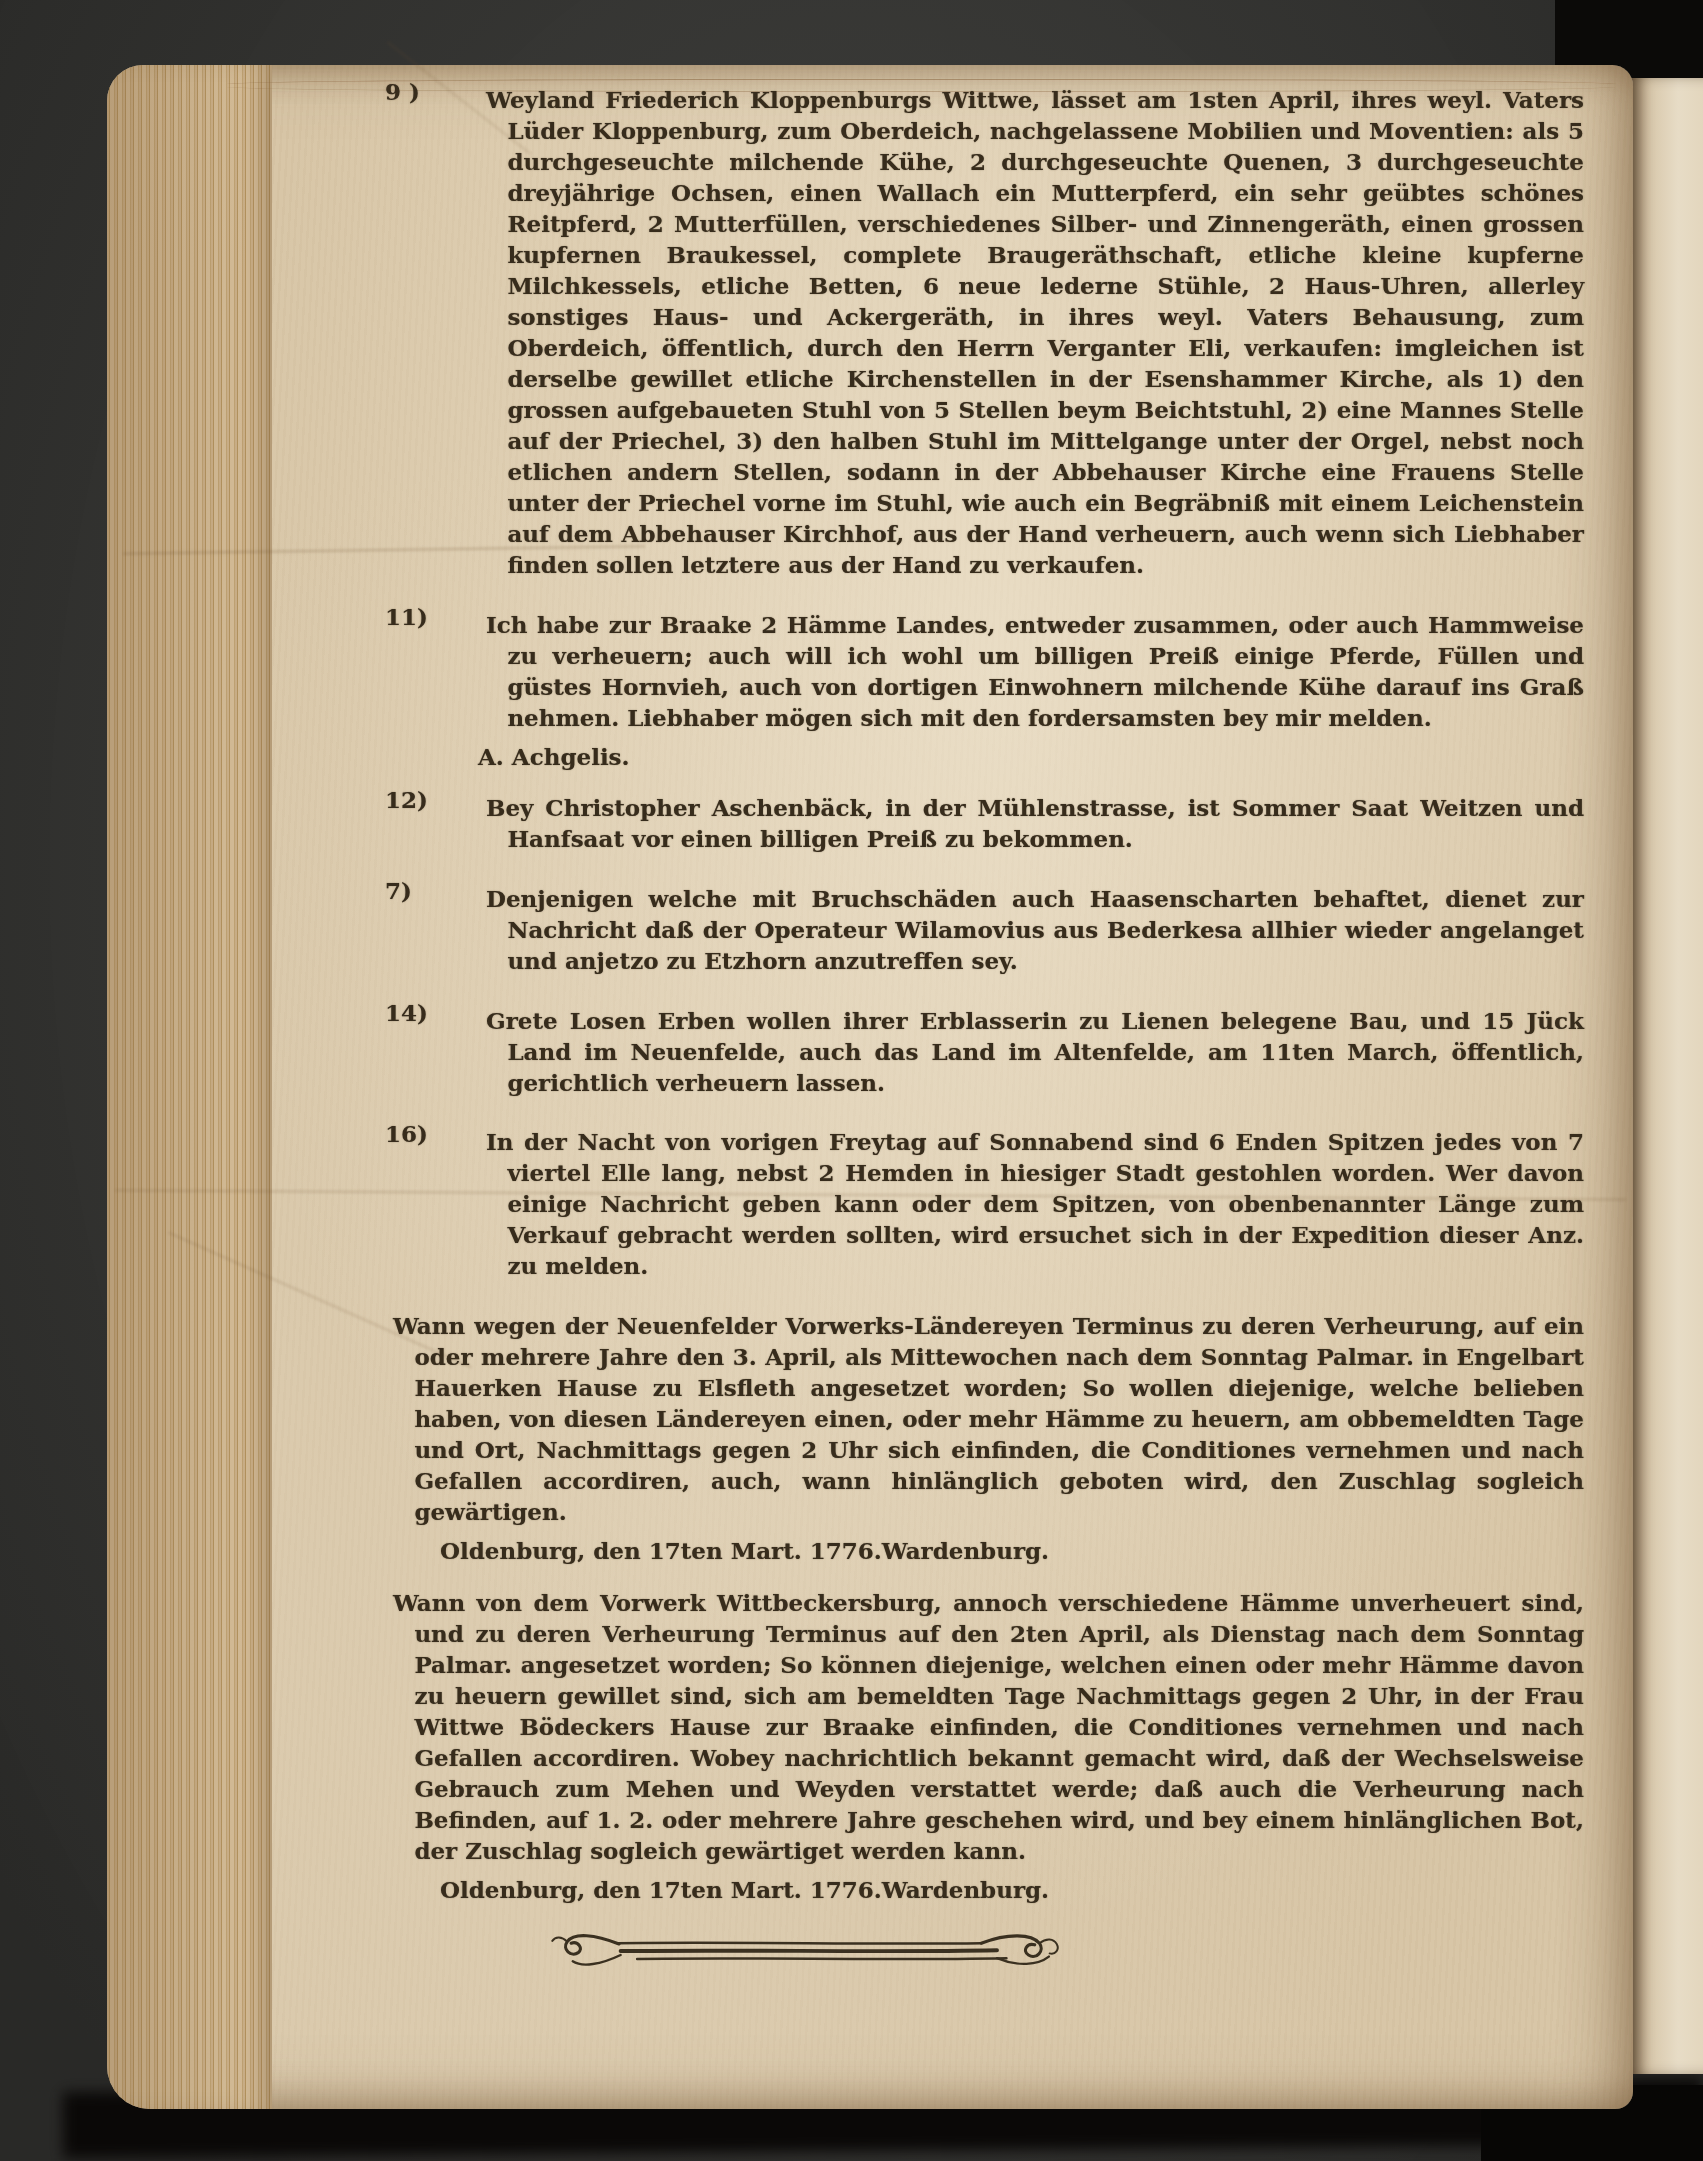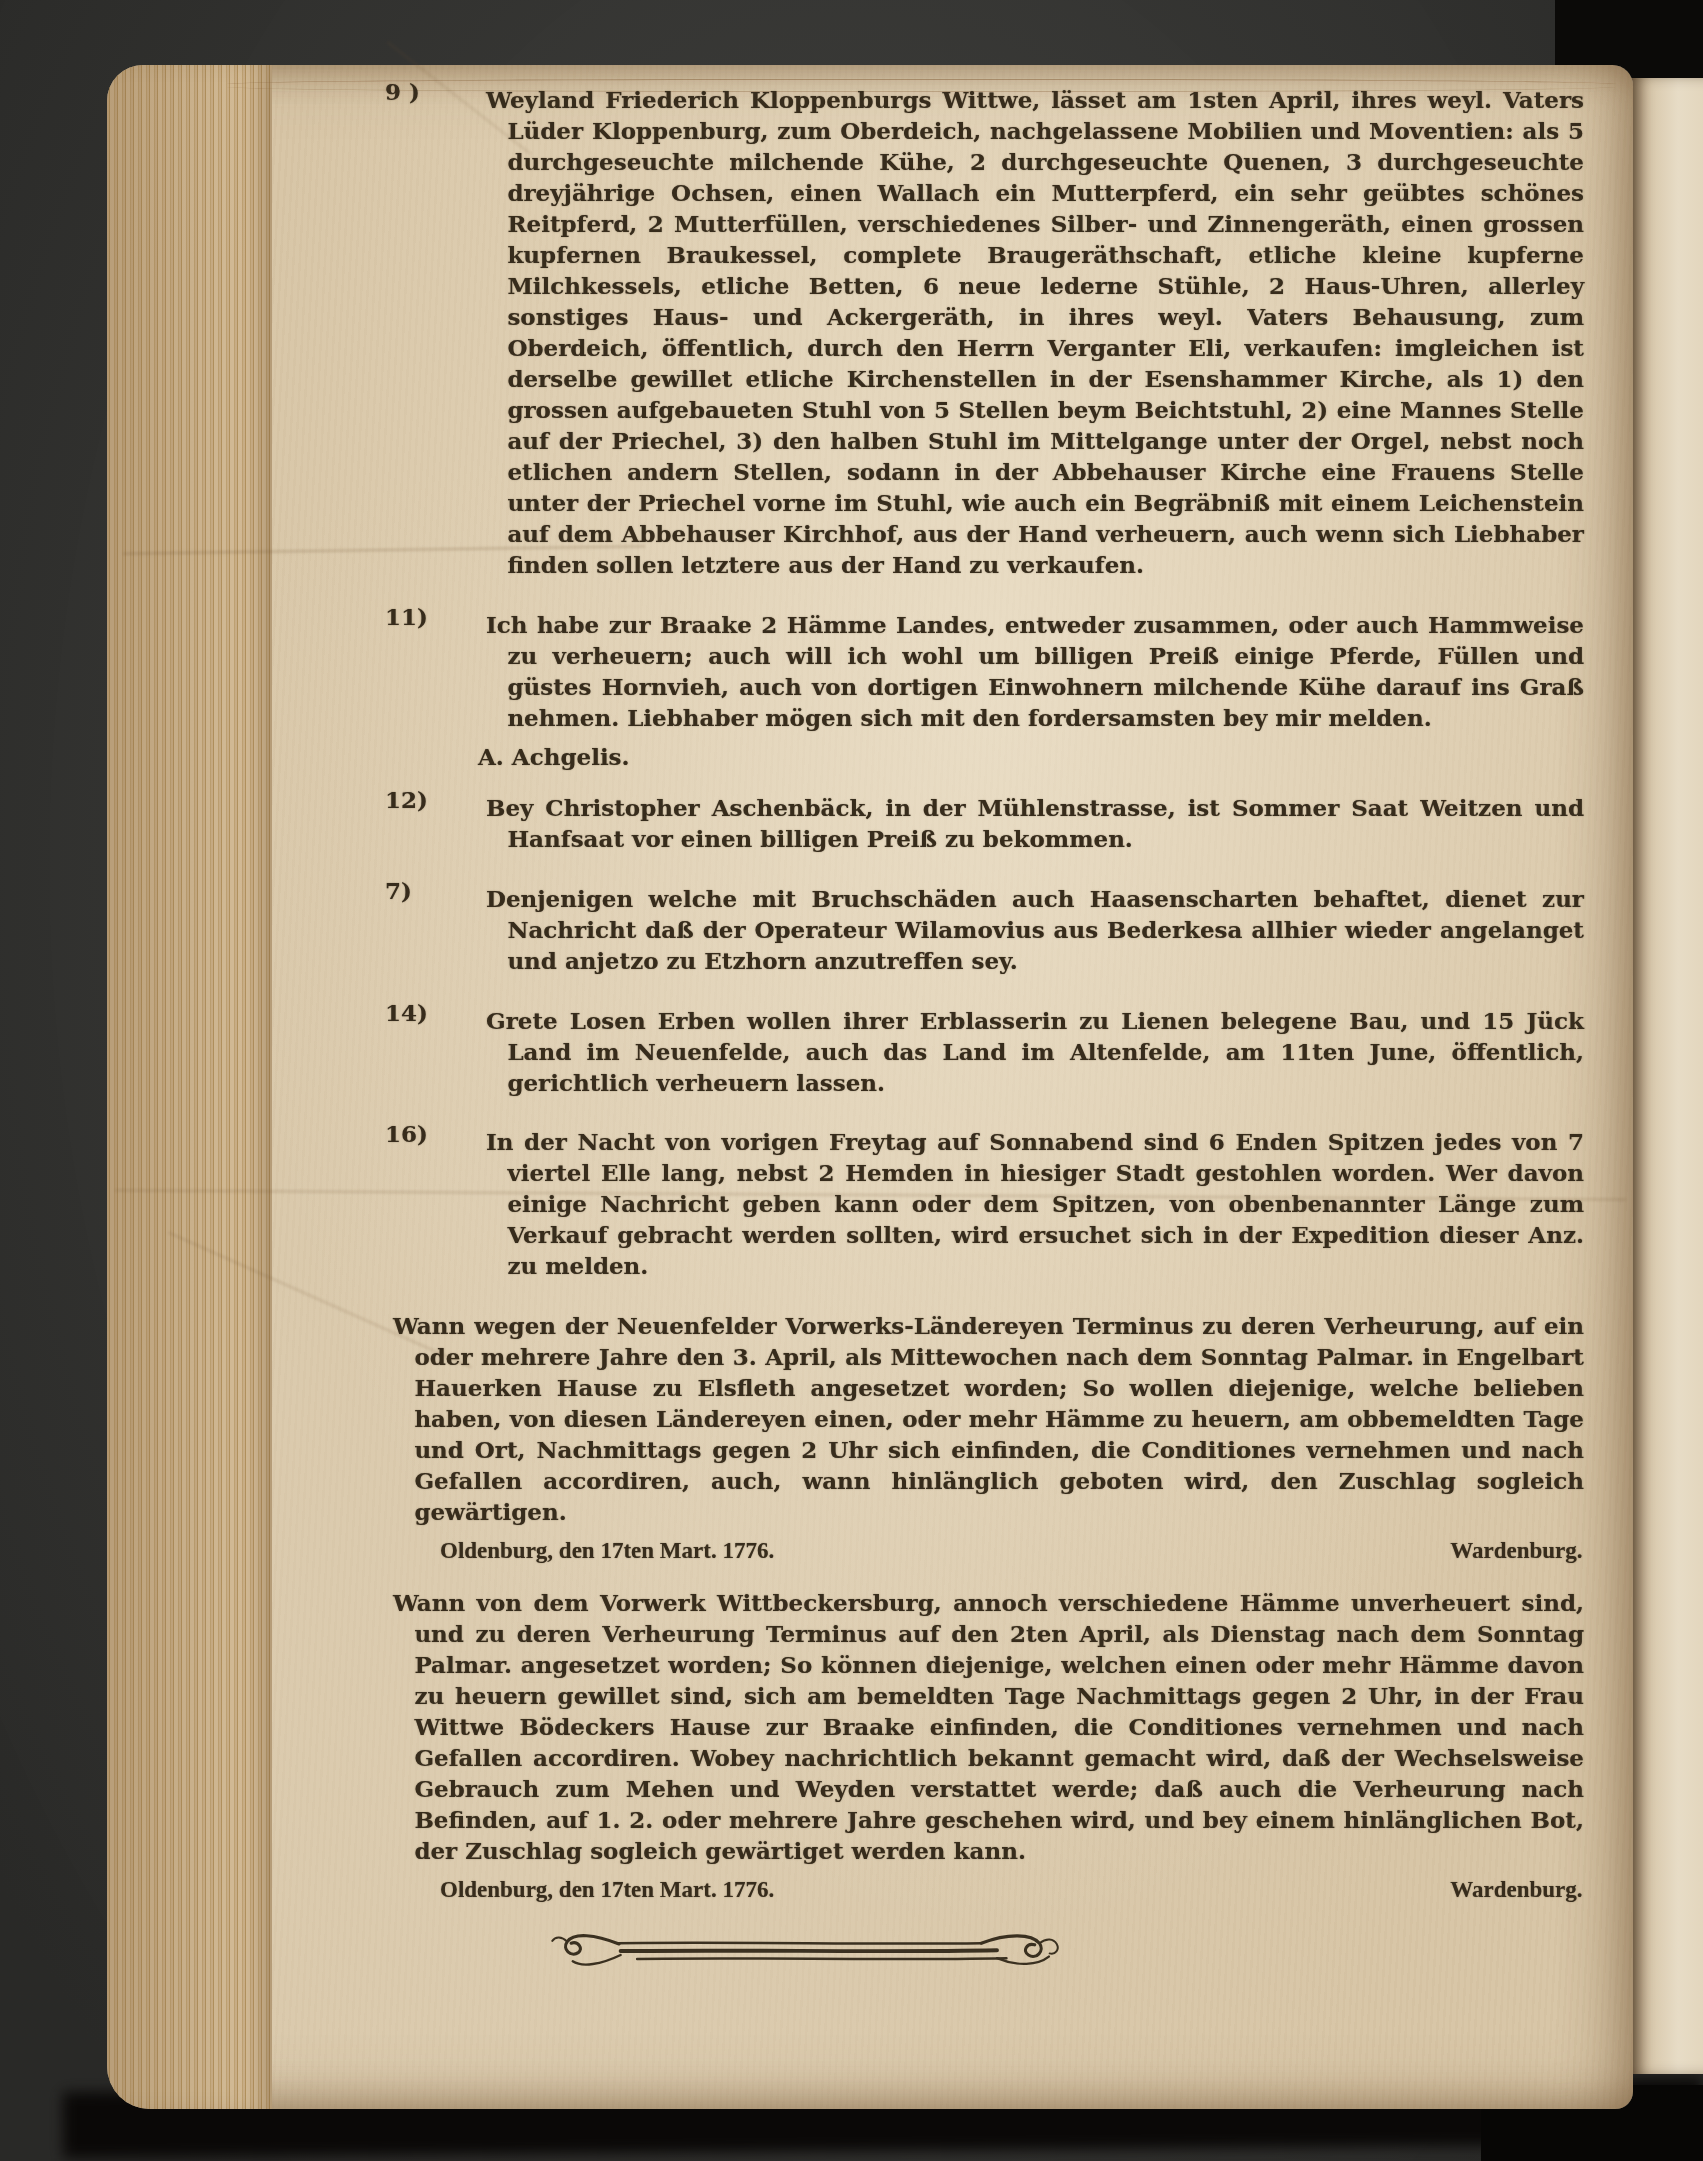--- a/index.html
+++ b/index.html
@@ -73,21 +73,21 @@
     color:#372c1c;
     font-size:23px; line-height:31px; font-weight:700;
     text-shadow: 0 0 1.3px rgba(52,40,22,0.55);
   }
   .item { display:flex; margin-top:12.7px; }
   .item:first-child { margin-top:0; }
   .num  { flex:none; width:93px; }
   .body { flex:1; min-width:0; }
   .txt  { margin:8px; text-align:justify; padding-left:21.4px; text-indent:-21.4px; }
   .sig-line { padding-right:166px; }
-  .dateline { display:flex; justify-content:space-between; padding-left:55px; padding-right:9.5px;font-family:Liberation Serif, serif; }
+  .dateline { display:flex; justify-content:flex-start; padding-left:55px; padding-right:9.5px; }
 
   
   .ornament-wrap { margin-top:17.4px; margin-left:156px; width:538px; }
   .ornament-wrap svg { display:block; }
 </style>
 </head>
 <body>
 
 <div class="black-block-a"></div>
 <div class="black-block-b"></div>
@@ -131,21 +131,21 @@
     <div class="item">
       <div class="num">7)</div>
       <div class="body">
         <p class="txt">Denjenigen welche mit Bruchschäden auch Haasenscharten behaftet, dienet zur Nachricht daß der Operateur Wilamovius aus Bederkesa allhier wieder angelanget und anjetzo zu Etzhorn anzutreffen sey.</p>
       </div>
     </div>
 
     <div class="item">
       <div class="num">14)</div>
       <div class="body">
-        <p class="txt">Grete Losen Erben wollen ihrer Erblasserin zu Lienen belegene Bau, und 15 Jück Land im Neuenfelde, auch das Land im Altenfelde, am 11ten June, öffentlich, gerichtlich verheuern lassen.</p>
+        <p class="txt">Grete Losen Erben wollen ihrer Erblasserin zu Lienen belegene Bau, und 15 Jück Land im Neuenfelde, auch das Land im Altenfelde, am 11ten March, öffentlich, gerichtlich verheuern lassen.</p>
       </div>
     </div>
 
 
     <div class="item">
       <div class="num">16)</div>
       <div class="body">
         <p class="txt">In der Nacht von vorigen Freytag auf Sonnabend sind 6 Enden Spitzen jedes von 7 viertel Elle lang, nebst 2 Hemden in hiesiger Stadt gestohlen worden. Wer davon einige Nachricht geben kann oder dem Spitzen, von obenbenannter Länge zum Verkauf gebracht werden sollten, wird ersuchet sich in der Expedition dieser Anz. zu melden.</p>
       </div>
     </div>

